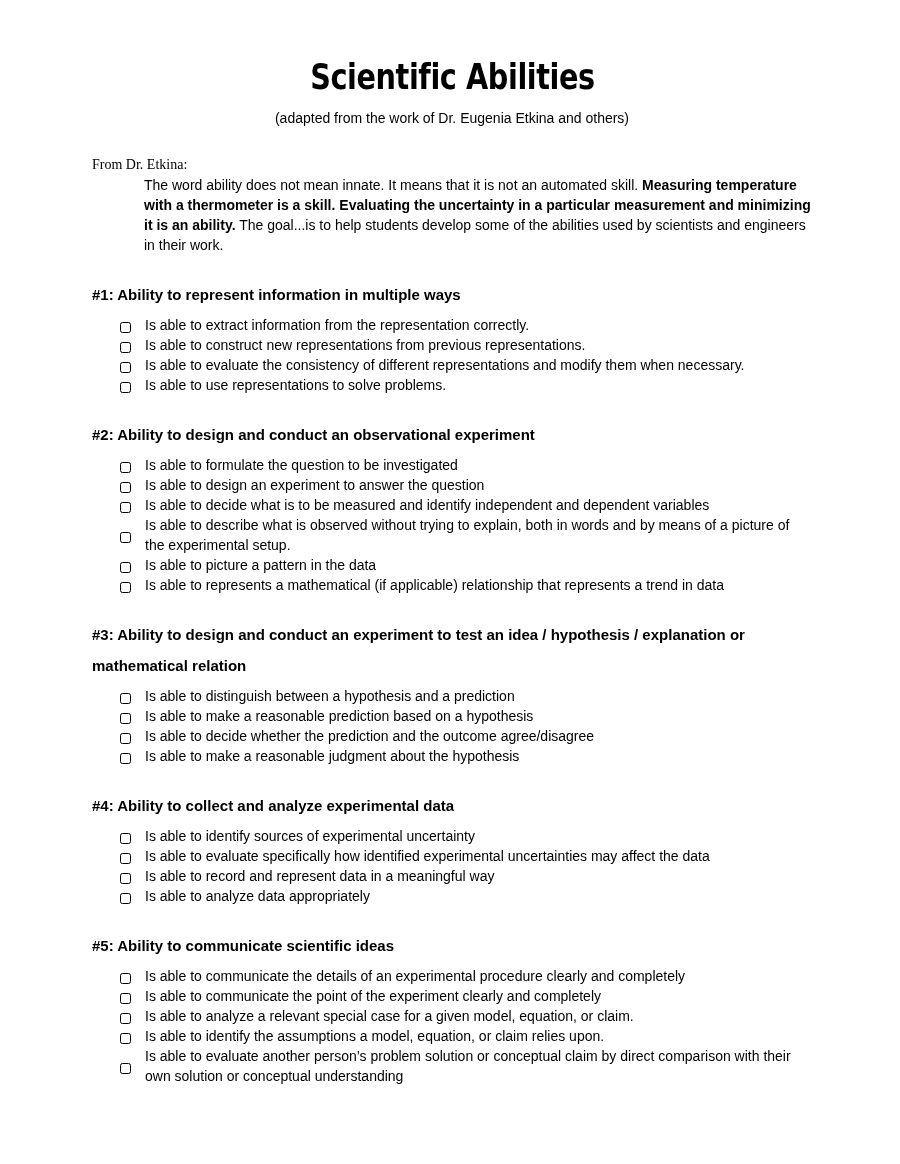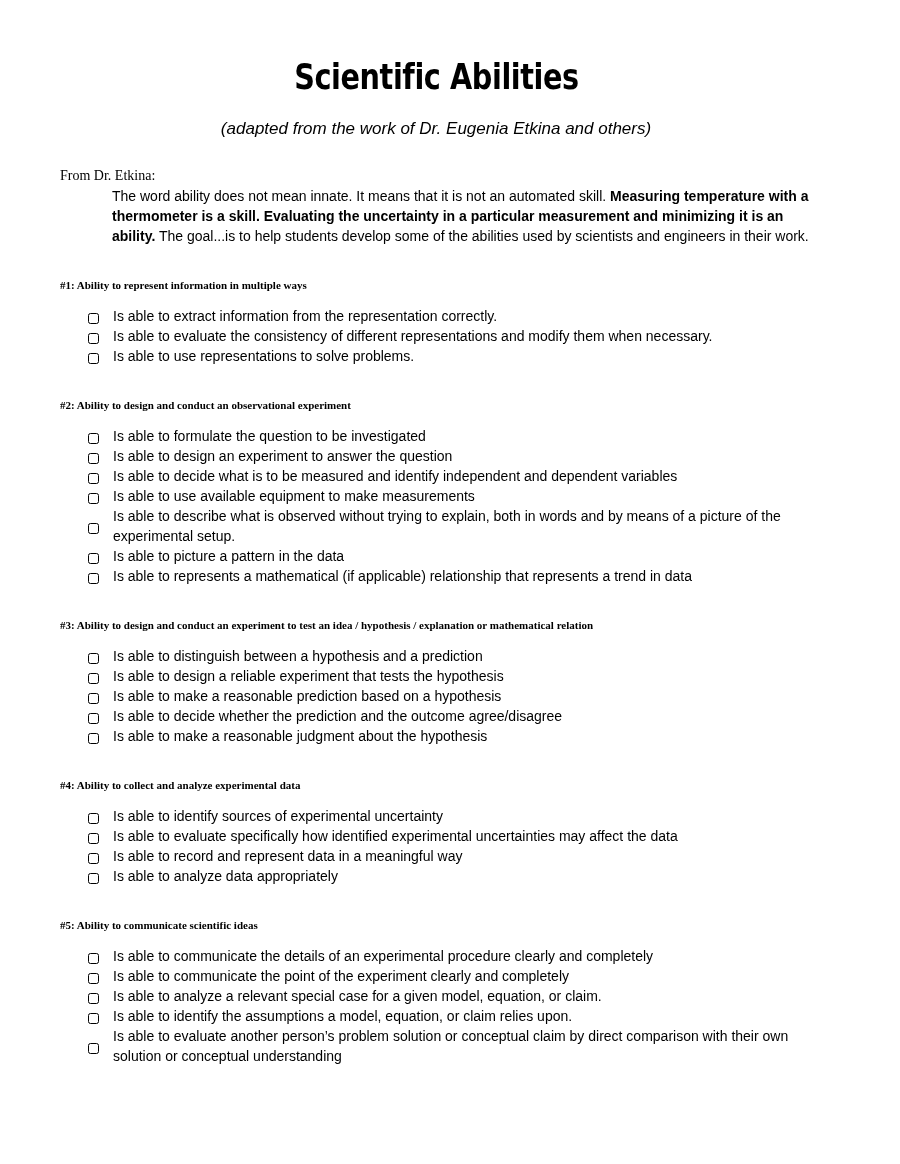--- a/index.html
+++ b/index.html
@@ -12,64 +12,63 @@
     height: 1164px;
     font-family: "Liberation Sans", sans-serif;
     font-size: 14px;
     color: #000000;
     overflow: hidden;
   }
   .page {
     box-sizing: border-box;
     width: 900px;
     height: 1164px;
-    padding: 44px 88px 40px 60px;
+    padding: 44px 88px 40px 92px;
   }
 
   
   .header {
     text-align: center;
   }
   .doc-title {
     display: inline-block;
     font-family: "DejaVu Sans", sans-serif;
     font-weight: 700;
     font-size: 35px;
     line-height: 38px;
     letter-spacing: -0.5px;
     transform: scaleX(0.82);
     transform-origin: center;
     margin-top: 14px;
   }
   .doc-subtitle {
-    font-size: 17px;
-    line-height: 20px;
-    margin-top: 23px;
-    font-style: italic;
+    font-size: 14px;
+    line-height: 20px;
+    margin-top: 12px;
   }
 
   
   .intro {
     margin-top: 27px;
   }
   .attribution {
     line-height: 20px;
     font-family: Liberation Serif, serif;
   }
   .quote {
     margin: 0 0 0 52px;
     line-height: 20px;
   }
   .quote b { font-weight: 700; }
 
   
   .section-heading {
-    font-family: Liberation Serif, serif;
+    font-family: Liberation Sans, sans-serif;
     font-weight: 700;
-    font-size: 11px;
+    font-size: 15px;
     line-height: 31px;
     margin: 24px 0 5px 0;
   }
   ul.checklist {
     list-style: none;
     margin: 0;
     padding: 0;
   }
   li.check-item {
     display: flex;
@@ -107,20 +106,24 @@
 
   <div class="section">
     <div class="section-heading">#1: Ability to represent information in multiple ways</div>
     <ul class="checklist">
         <li class="check-item">
           <span class="checkbox"></span>
           <span class="check-text">Is able to extract information from the representation correctly.</span>
         </li>
         <li class="check-item">
           <span class="checkbox"></span>
+          <span class="check-text">Is able to construct new representations from previous representations.</span>
+        </li>
+        <li class="check-item">
+          <span class="checkbox"></span>
           <span class="check-text">Is able to evaluate the consistency of different representations and modify them when necessary.</span>
         </li>
         <li class="check-item">
           <span class="checkbox"></span>
           <span class="check-text">Is able to use representations to solve problems.</span>
         </li>
       </ul>
   </div>
 
   <div class="section">
@@ -133,24 +136,20 @@
         <li class="check-item">
           <span class="checkbox"></span>
           <span class="check-text">Is able to design an experiment to answer the question</span>
         </li>
         <li class="check-item">
           <span class="checkbox"></span>
           <span class="check-text">Is able to decide what is to be measured and identify independent and dependent variables</span>
         </li>
         <li class="check-item">
           <span class="checkbox"></span>
-          <span class="check-text">Is able to use available equipment to make measurements</span>
-        </li>
-        <li class="check-item">
-          <span class="checkbox"></span>
           <span class="check-text">Is able to describe what is observed without trying to explain, both in words and by means of a picture of the experimental setup.</span>
         </li>
         <li class="check-item">
           <span class="checkbox"></span>
           <span class="check-text">Is able to picture a pattern in the data</span>
         </li>
         <li class="check-item">
           <span class="checkbox"></span>
           <span class="check-text">Is able to represents a mathematical (if applicable) relationship that represents a trend in data</span>
         </li>
@@ -159,24 +158,20 @@
 
   <div class="section">
     <div class="section-heading">#3: Ability to design and conduct an experiment to test an idea / hypothesis / explanation or mathematical relation</div>
     <ul class="checklist">
         <li class="check-item">
           <span class="checkbox"></span>
           <span class="check-text">Is able to distinguish between a hypothesis and a prediction</span>
         </li>
         <li class="check-item">
           <span class="checkbox"></span>
-          <span class="check-text">Is able to design a reliable experiment that tests the hypothesis</span>
-        </li>
-        <li class="check-item">
-          <span class="checkbox"></span>
           <span class="check-text">Is able to make a reasonable prediction based on a hypothesis</span>
         </li>
         <li class="check-item">
           <span class="checkbox"></span>
           <span class="check-text">Is able to decide whether the prediction and the outcome agree/disagree</span>
         </li>
         <li class="check-item">
           <span class="checkbox"></span>
           <span class="check-text">Is able to make a reasonable judgment about the hypothesis</span>
         </li>

